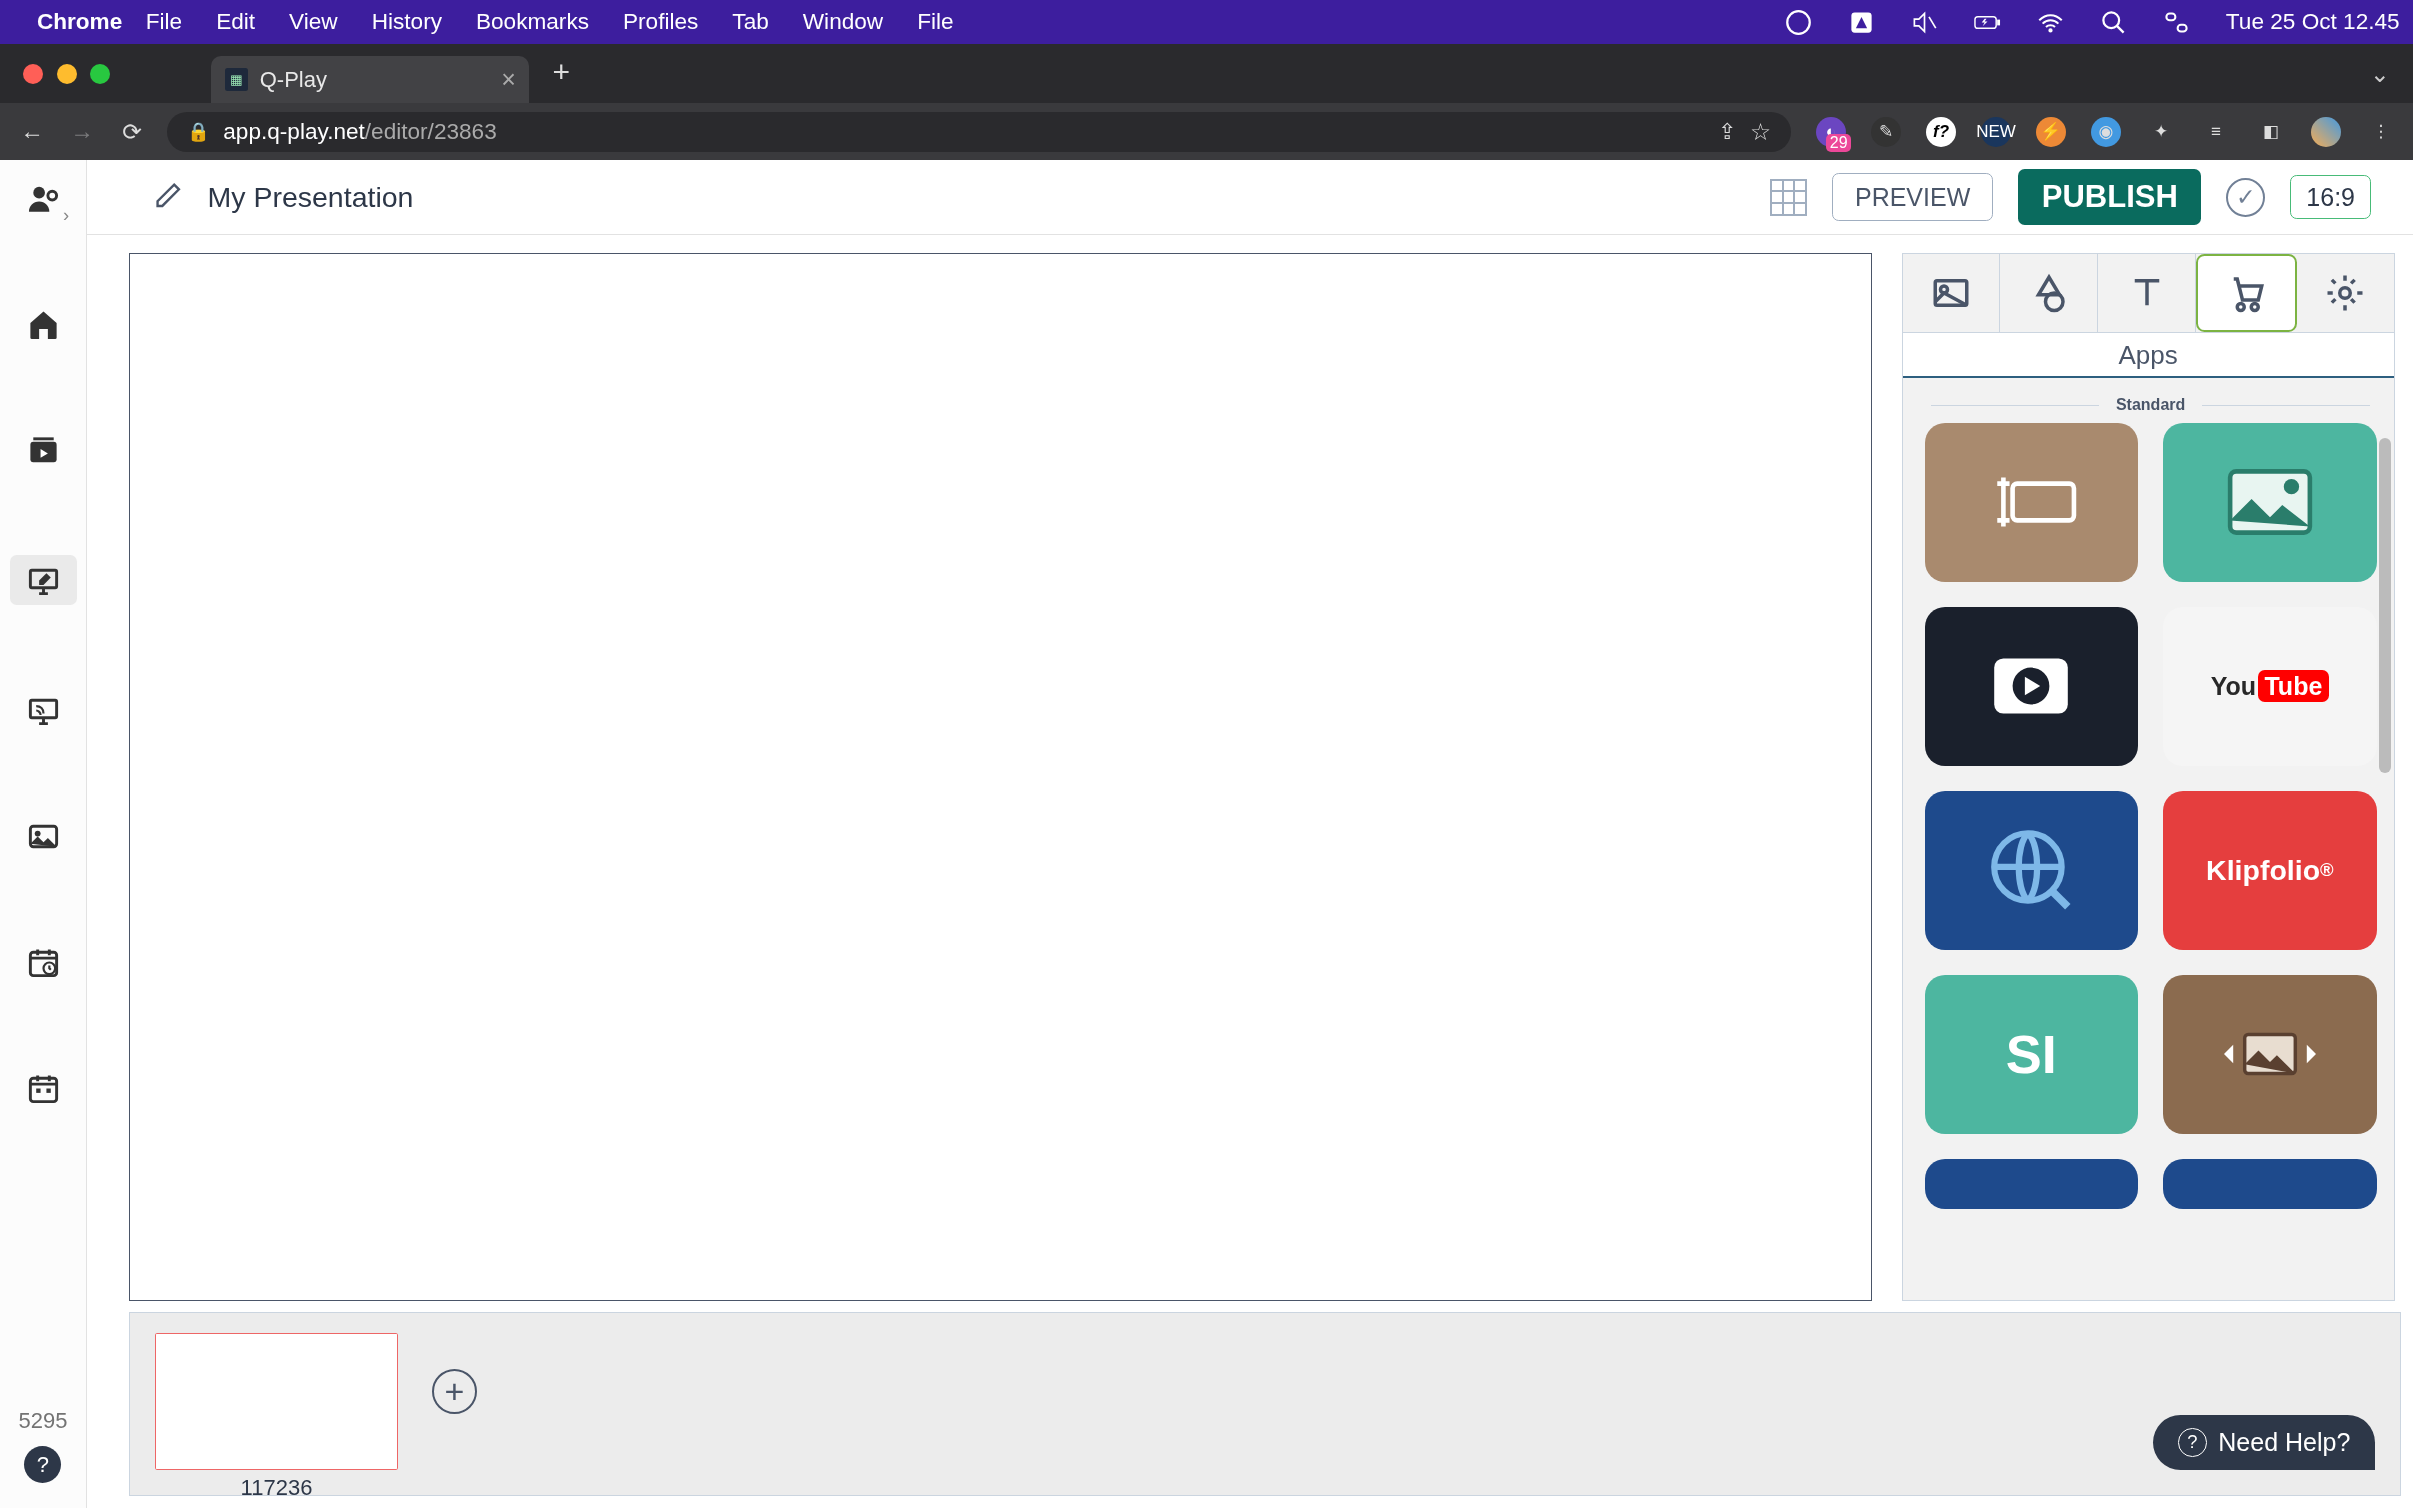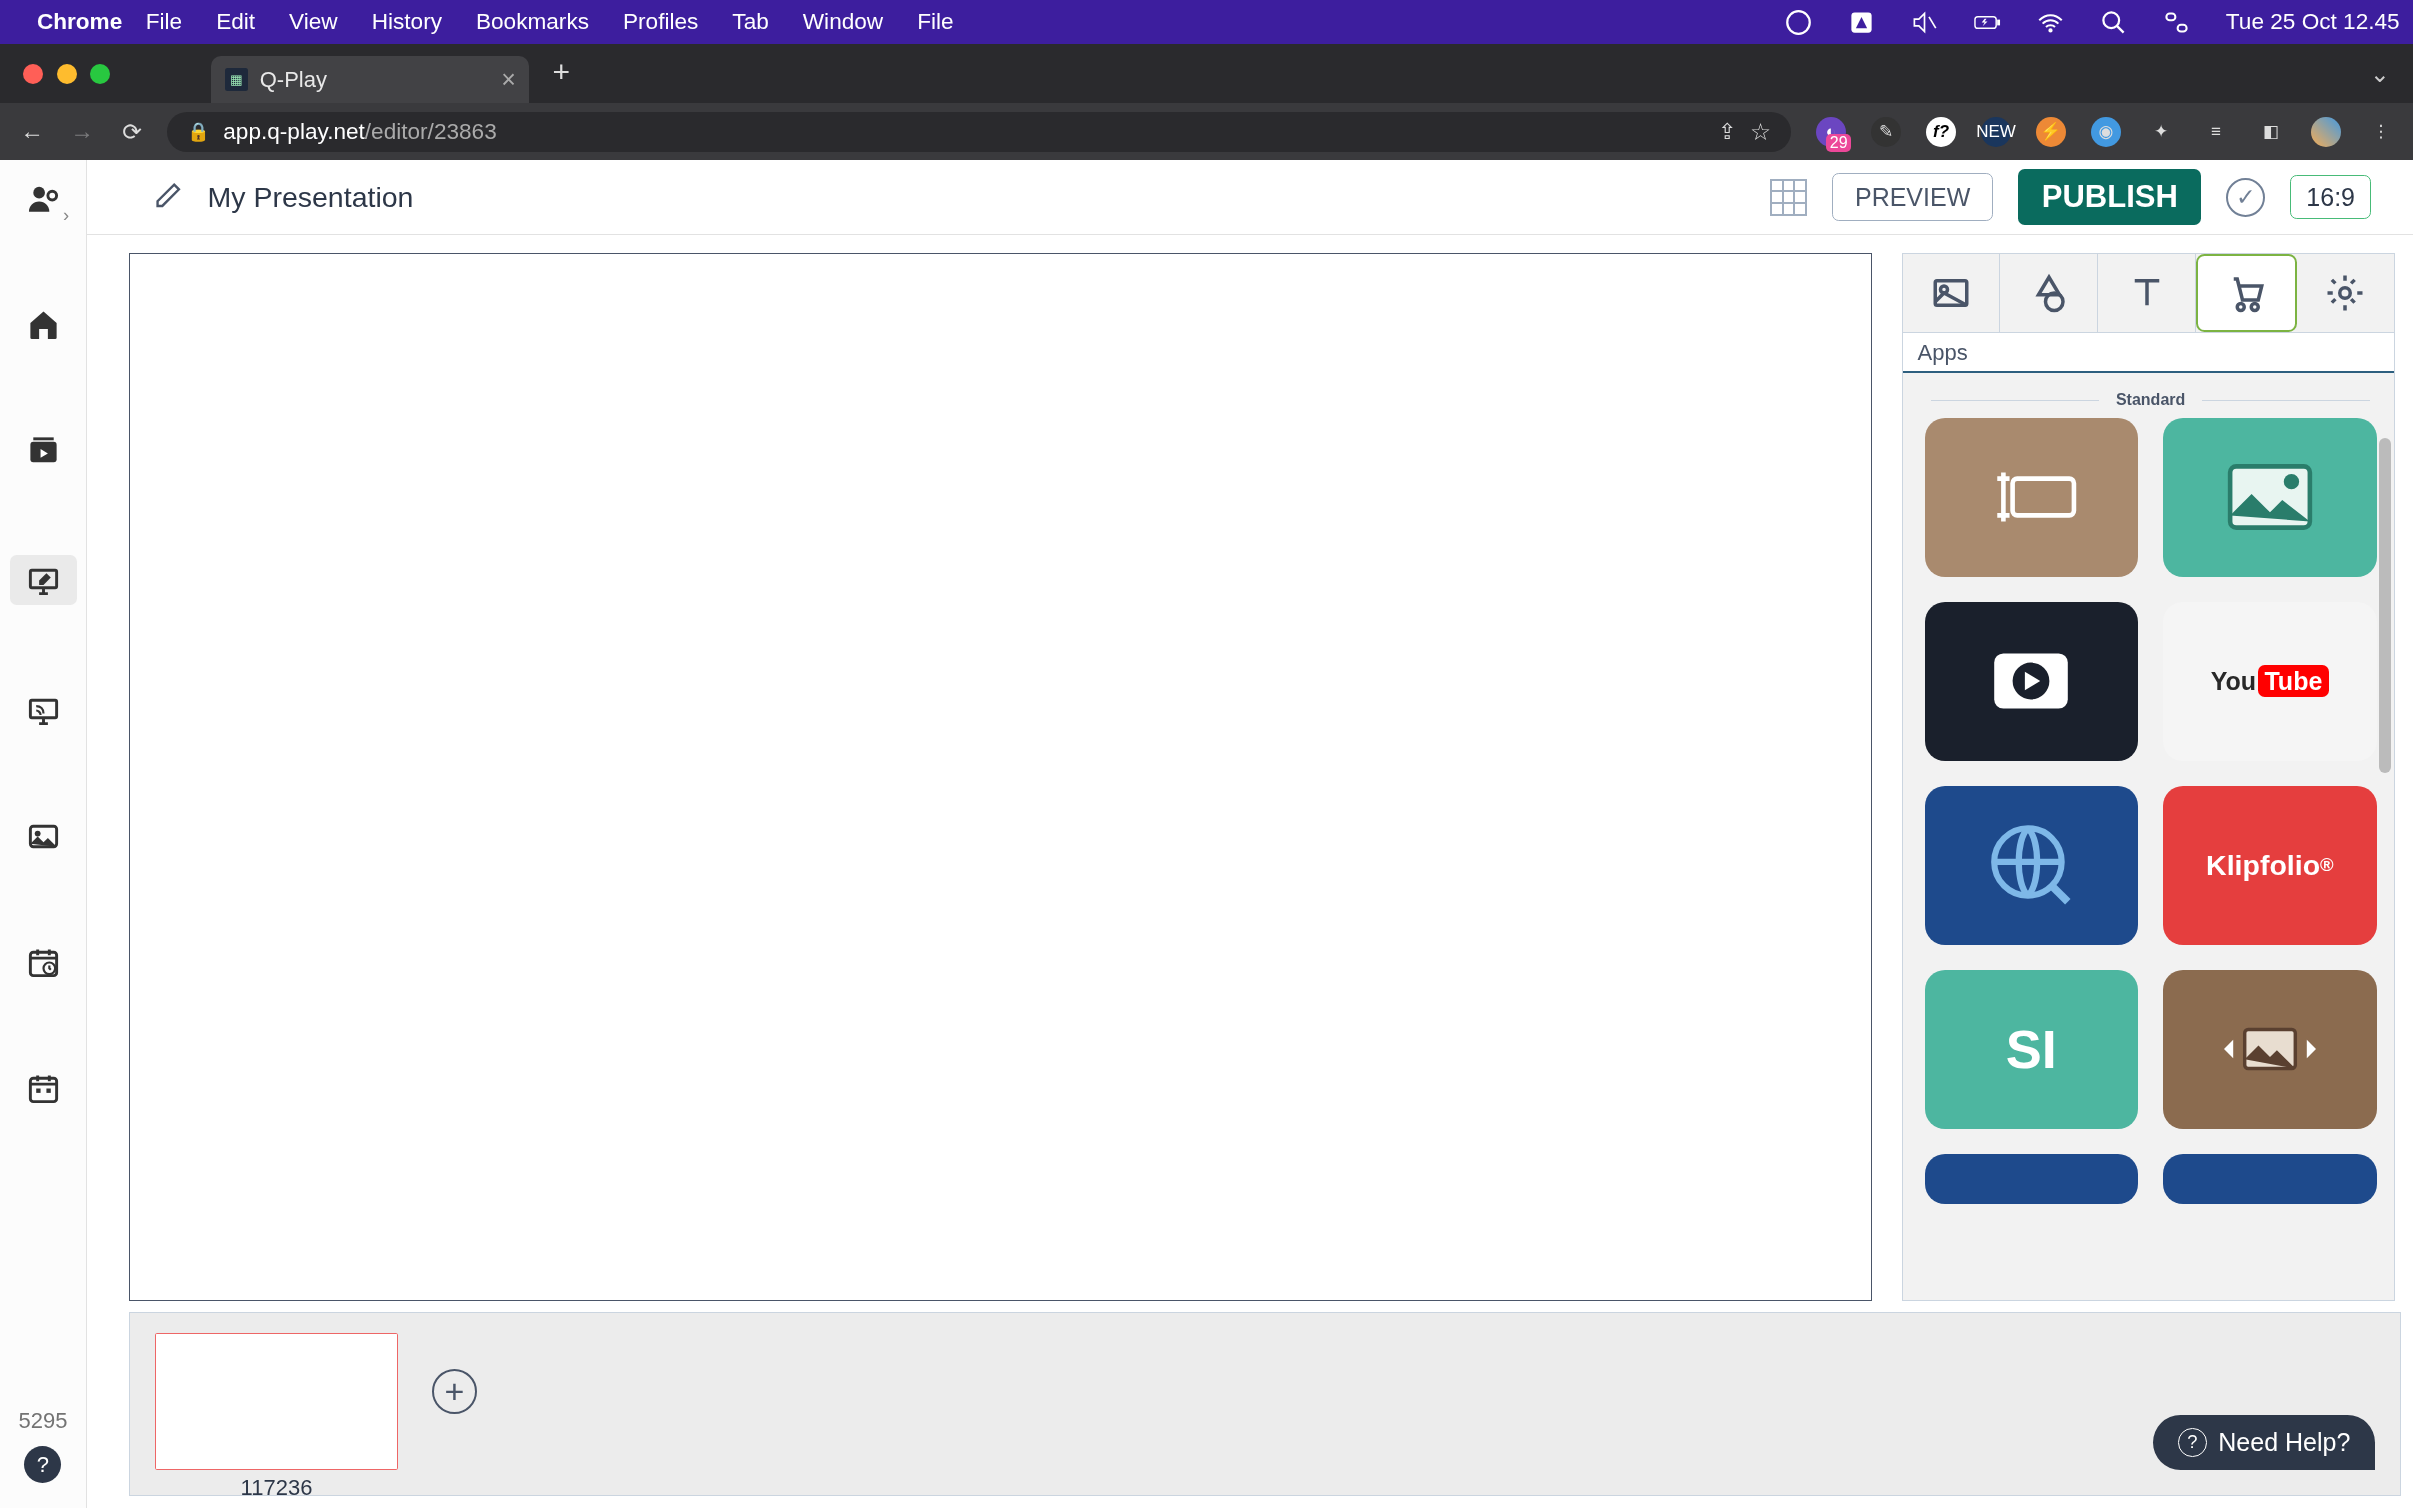--- a/index.html
+++ b/index.html
@@ -77,21 +77,21 @@
 .workrow { flex: 1; display: flex; padding: 18.4px 18.4px 0 42px; gap: 30px; min-height: 0; }
 .canvas { flex: 1; border: 0.8px solid #4a5568; background: #fff; }
 
 
 .rpanel { width: 493px; border: 1.7px solid #cbd5e0; background: #f2f2f2; display: flex; flex-direction: column; }
 .rp-tabs { height: 79px; display: flex; border-bottom: 0.8px solid #cbd5e0; }
 .rp-tab { flex: 1; display: flex; align-items: center; justify-content: center; border-right: 0.8px solid #cbd5e0; background: #f2f2f2; cursor: pointer; }
 .rp-tab:last-child { border-right: none; }
 .rp-tab.active { background: #fff; border: 2.5px solid #7cb342; border-radius: 8.4px; }
 .rp-tab svg { width: 42px; height: 42px; stroke: #4a5568; fill: none; stroke-width: 2; }
-.rp-label { padding: 6.7px 15px 5px; background: #fff; font-size: 22px; color: #4a5568; border-bottom: 2.5px solid #2d5f7f; }
+.rp-label { padding: 6.7px 15px 5px; background: #fff; font-size: 26px; color: #4a5568; border-bottom: 2.5px solid #2d5f7f; text-align: center; }
 .rp-sect { text-align: center; font-size: 16px; font-weight: 700; color: #4a5568; padding: 8.4px 0; display: flex; align-items: center; gap: 10px; }
 .rp-sect::before, .rp-sect::after { content: ''; flex: 1; height: 1.7px; background: #cbd5e0; margin: 0 6.7px; }
 .apps-grid { flex: 1; overflow-y: auto; padding: 10px 17px 10px 22px; }
 .apps-scroll { display: grid; grid-template-columns: 1fr 1fr; gap: 25px 25px; }
 .app-tile { height: 159px; border-radius: 20px; display: flex; align-items: center; justify-content: center; color: #fff; font-size: 25px; font-weight: 700; cursor: grab; position: relative; }
 .app-tile svg { width: 92px; height: 92px; }
 .tile-text { background: #a98a6e; }
 .tile-image { background: #4db6a0; }
 .tile-video { background: #1a202c; }
 .tile-youtube { background: #f5f5f5; color: #222; }

